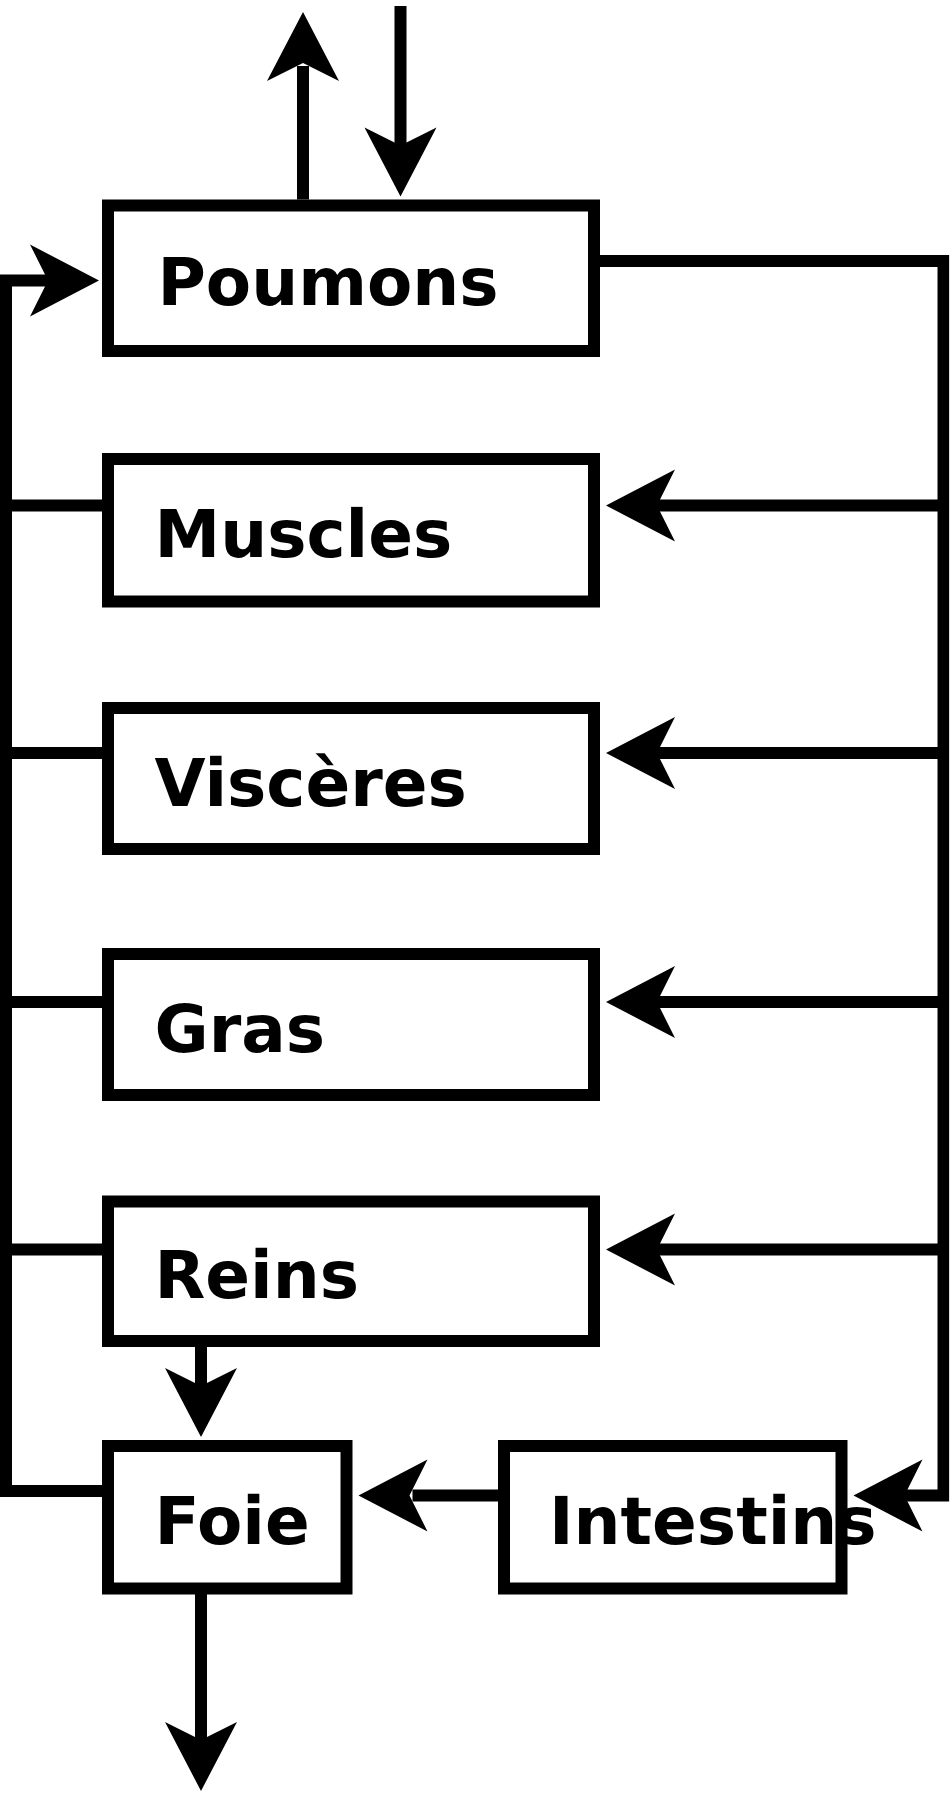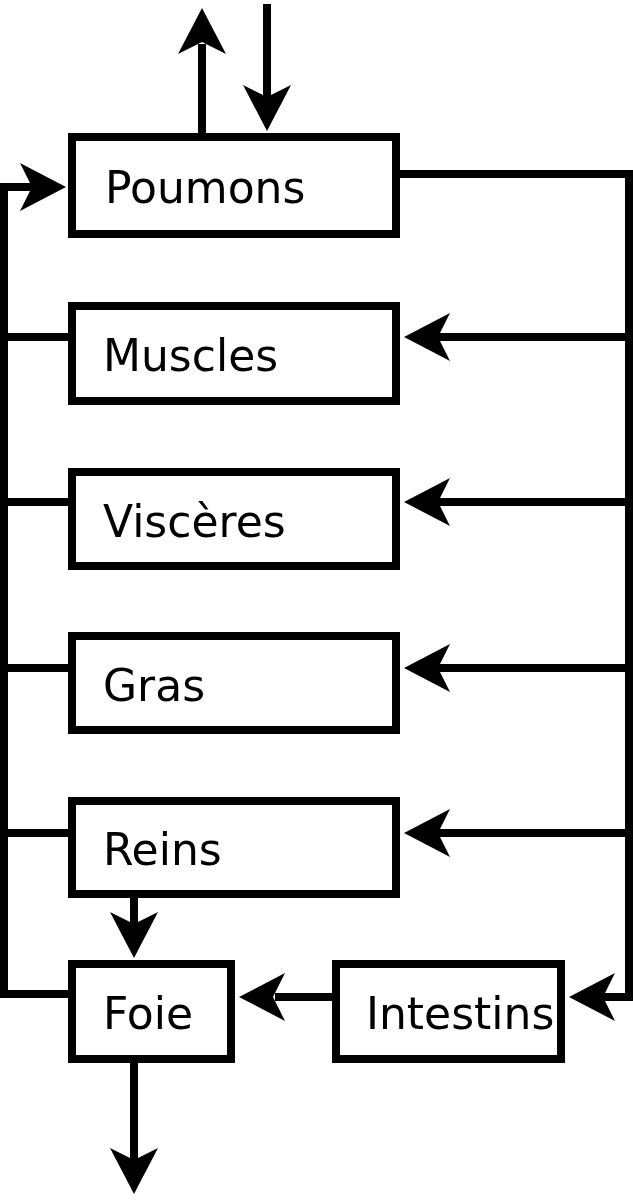--- a/index.html
+++ b/index.html
@@ -6,20 +6,21 @@
     margin: 0;
     padding: 0;
     background: #ffffff;
   }
   .canvas-wrap {
     width: 633px;
     height: 1201px;
     background: #ffffff;
     overflow: hidden;
     position: relative;
+    font-weight: bold;
   }
   svg { display: block; }
   .node-box {
     fill: #ffffff;
     stroke: #000000;
     stroke-width: 8;
   }
   .edge {
     fill: none;
     stroke: #000000;

